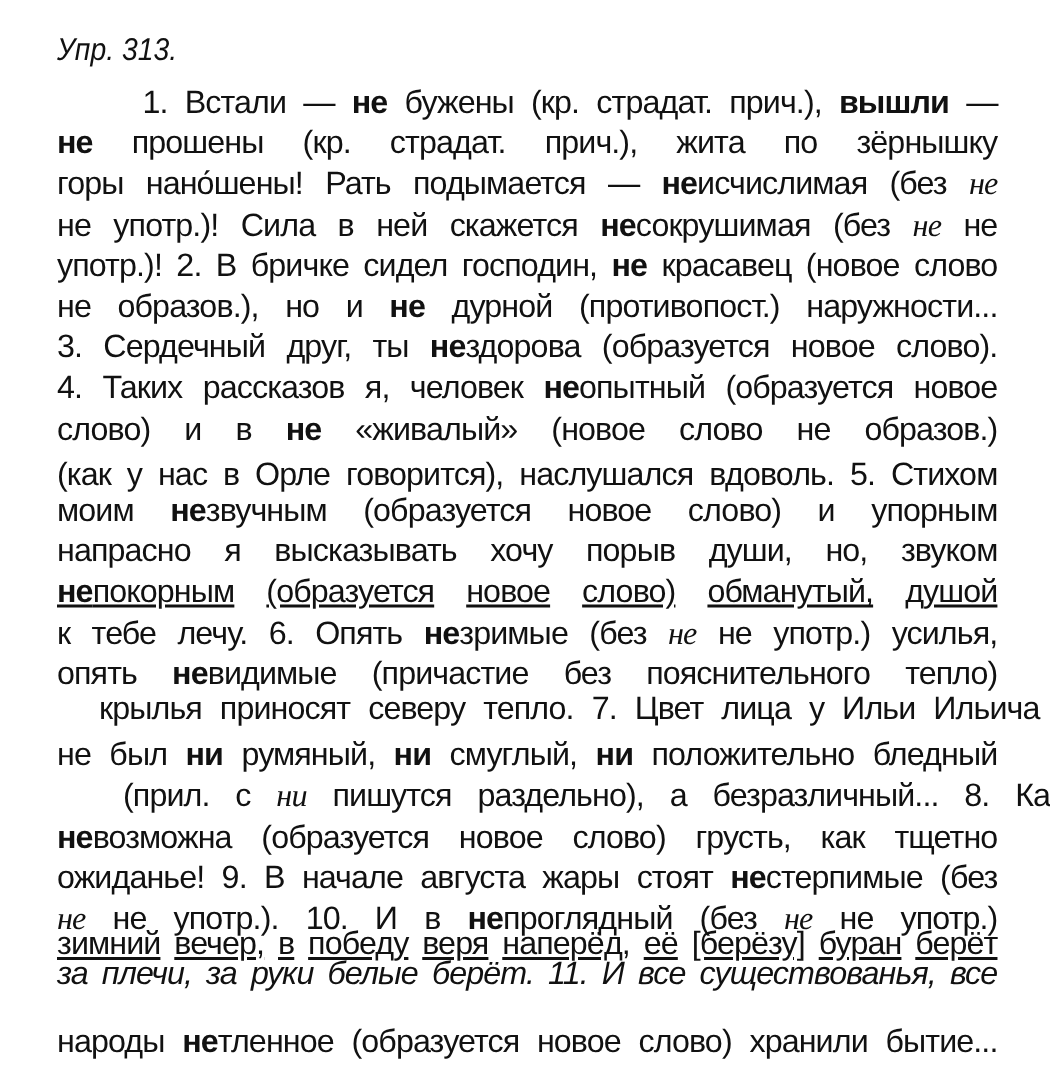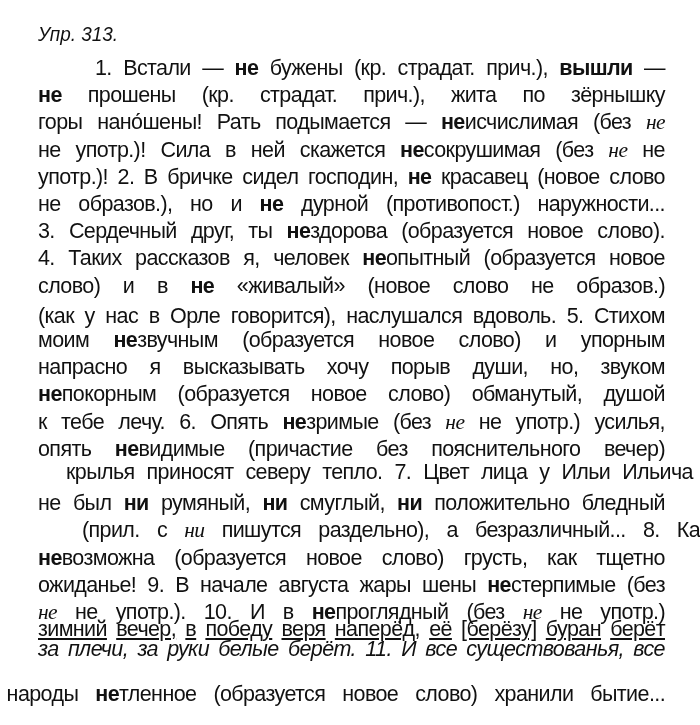--- a/index.html
+++ b/index.html
@@ -20,21 +20,21 @@
     height: 29px; line-height: 29px;
     font-size: 21.5px;
     text-align: justify; text-align-last: justify;
     white-space: nowrap;
     letter-spacing: -0.6px;
     transform-origin: left center;
   }
   .line.last { text-align-last: left; }
   .line.indent { left: 57px; width: 570px; }
   .line .inner { display: flex; justify-content: space-between; width: 100%; }
-  .line.last .inner { justify-content: flex-end; gap: 17px; }
+  .line.last .inner { justify-content: space-between; gap: 7px; }
   b { font-weight: bold; }
   i { font-style: italic; font-family: "Liberation Serif", serif; }
 </style>
 </head>
 <body>
 
 <div class="heading">Упр. 313.</div>
 
 <div class="page" id="page">
     <div class="line indent" style="top: 54px;">
@@ -182,21 +182,21 @@
         <span>напрасно</span>
         <span>я</span>
         <span>высказывать</span>
         <span>хочу</span>
         <span>порыв</span>
         <span>души,</span>
         <span>но,</span>
         <span>звуком</span>
       </div>
     </div>
-    <div class="line" style="top: 380.4px;">
+    <div class="line" style="top: 380.4px; text-decoration: underline;">
       <div class="inner">
         <span><b>не</b>покорным</span>
         <span>(образуется</span>
         <span>новое</span>
         <span>слово)</span>
         <span>обманутый,</span>
         <span>душой</span>
       </div>
     </div>
     <div class="line" style="top: 407.6px;">
@@ -214,21 +214,21 @@
         <span>усилья,</span>
       </div>
     </div>
     <div class="line" style="top: 434.8px;">
       <div class="inner">
         <span>опять</span>
         <span><b>не</b>видимые</span>
         <span>(причастие</span>
         <span>без</span>
         <span>пояснительного</span>
-        <span>вечер)</span>
+        <span>тепло)</span>
       </div>
     </div>
     <div class="line" style="top: 458px; margin-left: 28px;">
       <div class="inner">
         <span>крылья</span>
         <span>приносят</span>
         <span>северу</span>
         <span>тепло.</span>
         <span>7.</span>
         <span>Цвет</span>
@@ -276,21 +276,21 @@
       </div>
     </div>
     <div class="line" style="top: 570.8px;">
       <div class="inner">
         <span>ожиданье!</span>
         <span>9.</span>
         <span>В</span>
         <span>начале</span>
         <span>августа</span>
         <span>жары</span>
-        <span>шены</span>
+        <span>стоят</span>
         <span><b>не</b>стерпимые</span>
         <span>(без</span>
       </div>
     </div>
     <div class="line" style="top: 598px;">
       <div class="inner">
         <span><i>не</i></span>
         <span>не</span>
         <span>употр.).</span>
         <span>10.</span>

